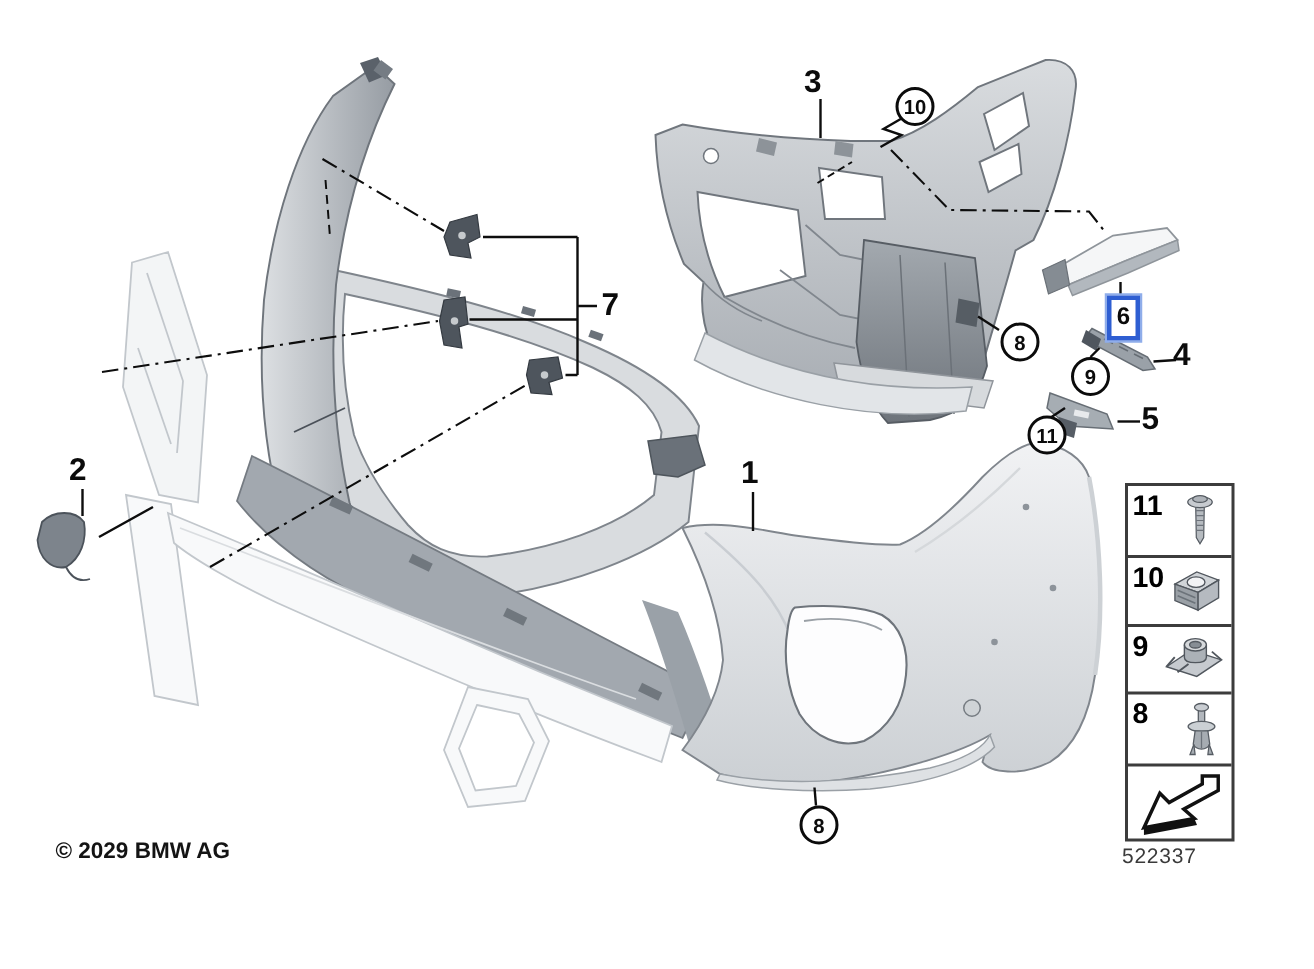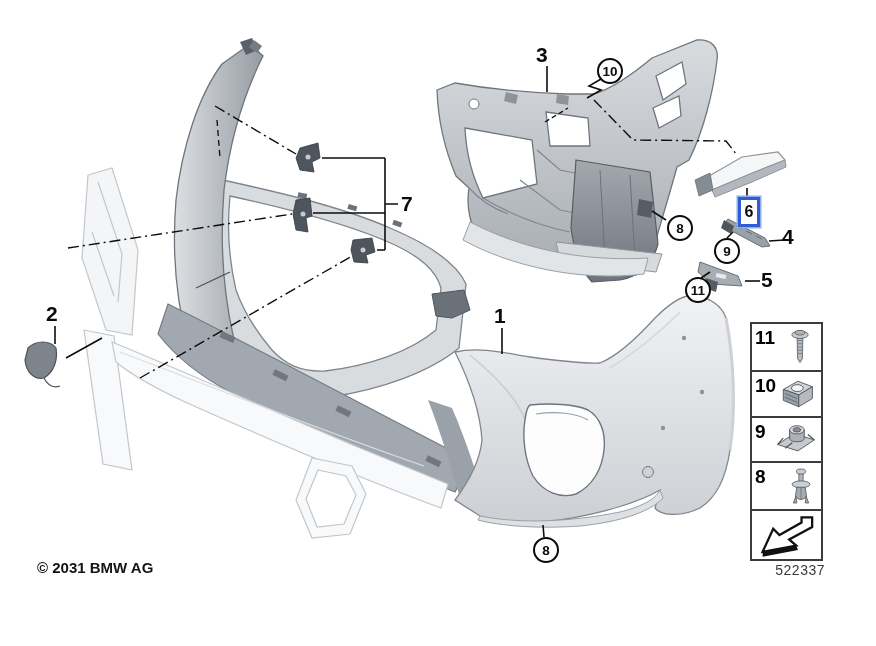--- a/index.html
+++ b/index.html
@@ -24,21 +24,21 @@
 
   
   .legend{position:absolute;left:750px;top:322px;width:73px;height:239px;
       border:2px solid #3c3c3c;box-sizing:border-box;background:#fff;
       display:flex;flex-direction:column;}
   .legend .cell{flex:1 1 0;border-bottom:2px solid #3c3c3c;display:flex;
       align-items:center;padding:1px 3px;box-sizing:border-box;position:relative;cursor:pointer;}
   .legend .cell:last-child{border-bottom:none;justify-content:center;}
   .legend .num{font-weight:bold;font-size:19px;line-height:1;align-self:flex-start;margin-top:3px;}
   .legend .cell svg{margin-left:auto;}
-  .diagram-code{position:absolute;left:748px;top:562px;width:77px;text-align:right;
+  .diagram-code{position:absolute;left:748px;top:562px;width:77px;text-align:left;
       font-size:14px;color:#3a3a3a;letter-spacing:.5px;}
   .copyright{position:absolute;left:37px;top:559px;font-weight:bold;font-size:15px;color:#141414;}
 </style>
 </head>
 <body>
 
 <div class="stage">
 
   <svg class="art" width="876" height="646" viewBox="0 0 876 646">
     <defs>
@@ -270,14 +270,14 @@
     </div>
     <div class="cell">
       <svg width="64" height="46" viewBox="0 0 70 52">
         <path d="M64,6 L64,17 L38,31 L46,38 L8,45 L20,19 L27,26 L52,12 L52,6 Z" fill="#ffffff" stroke="#111111" stroke-width="2.6" stroke-linejoin="miter"></path>
         <path d="M46,38 L8,45 L8,50.5 L48,43 Z" fill="#111111"></path>
       </svg>
     </div>
   </div>
 
   <div class="diagram-code">522337</div>
-  <div class="copyright">© 2031 BMW AG</div>
+  <div class="copyright">© 2029 BMW AG</div>
 </div>
 
 </body></html>

